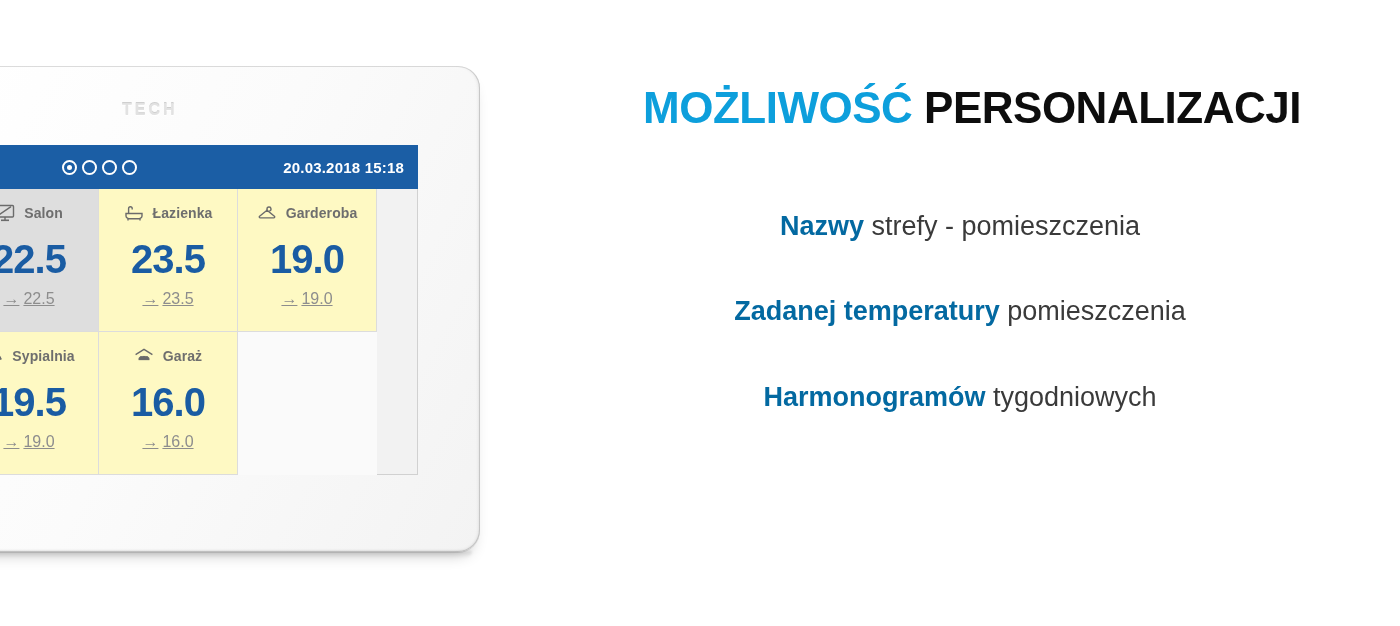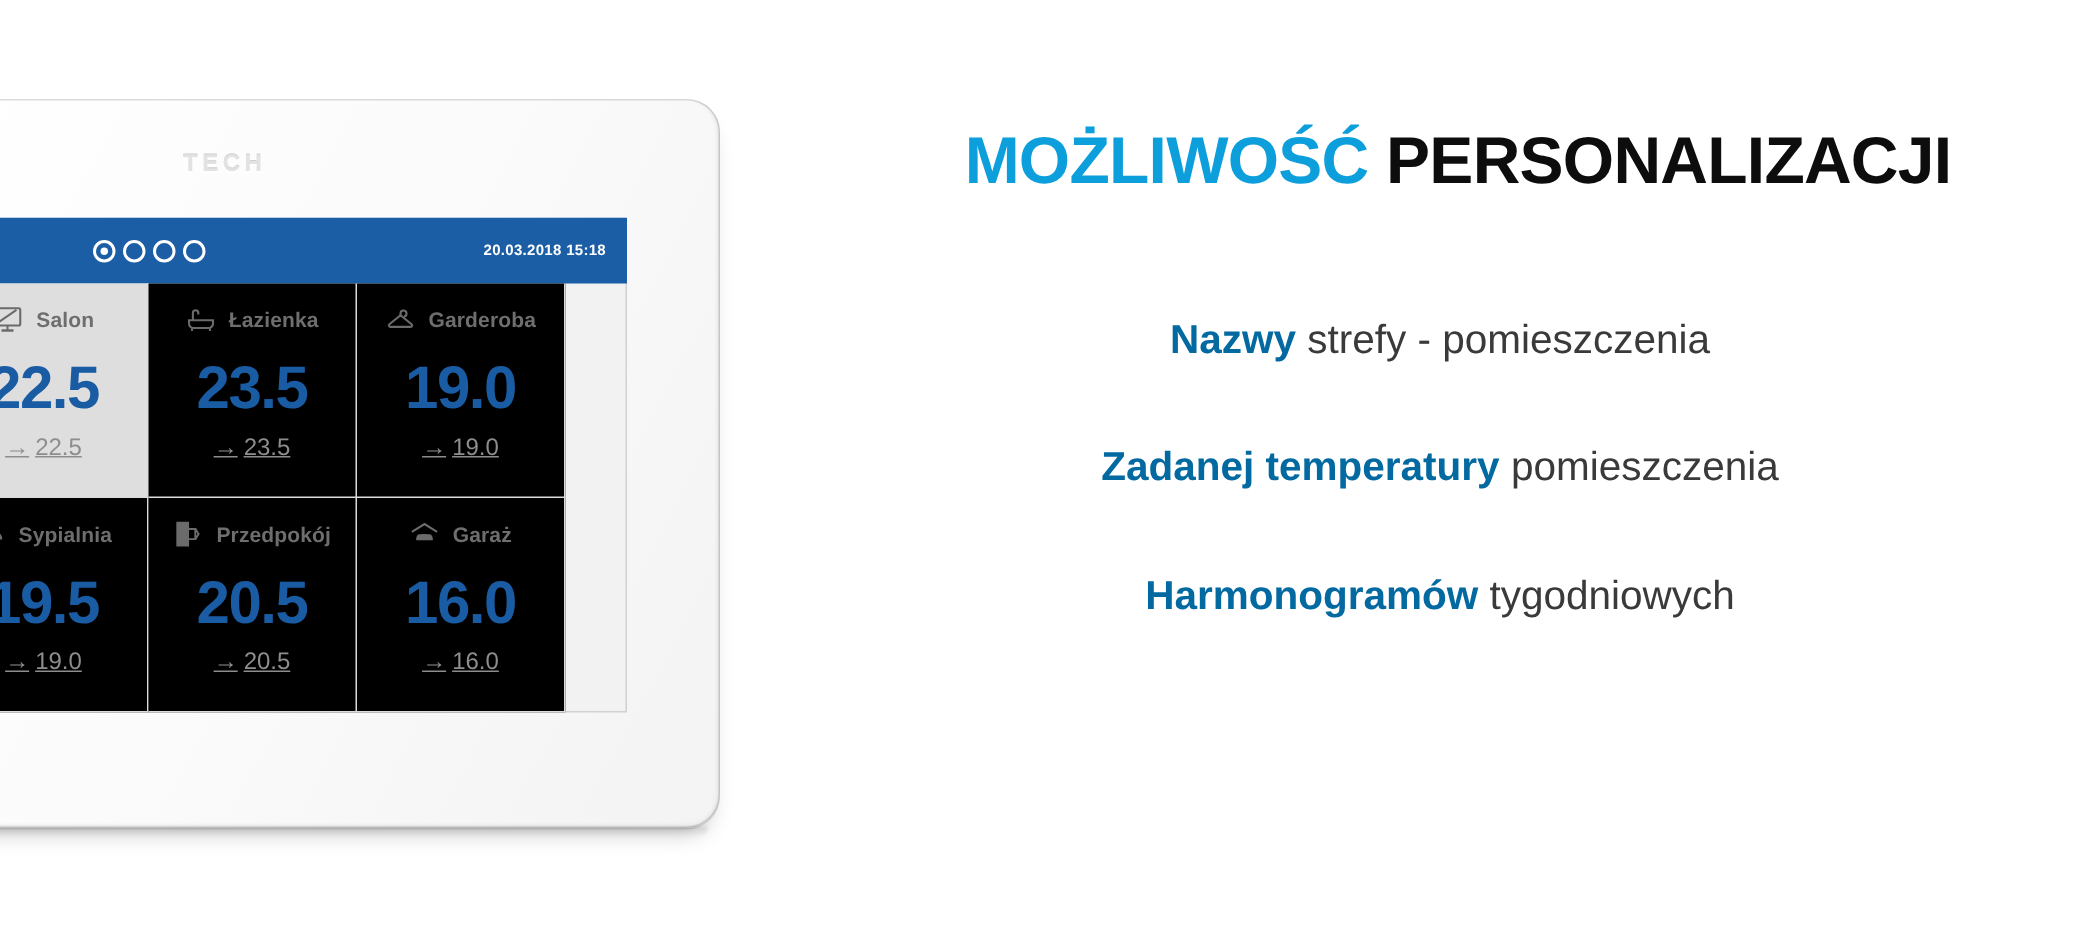--- a/index.html
+++ b/index.html
@@ -111,38 +111,38 @@
     content: "";
     display: block;
     width: 5px;
     height: 5px;
     border-radius: 50%;
     background: #ffffff;
     margin: 3px auto 0;
   }
   .datetime {
     color: #ffffff;
-    font-size: 10px;
+    font-size: 15px;
     font-weight: 700;
     letter-spacing: 0.2px;
     font-family: "Liberation Sans", sans-serif;
     white-space: nowrap;
   }
 
   .zone-grid {
     display: grid;
     grid-template-columns: repeat(3, 1fr);
     grid-template-rows: 1fr 1fr;
     width: 417px;
     height: 286px;
     background: #fafafa;
   }
   .zone {
     position: relative;
-    background: #000000;
+    background: #fef9c3;
     border-right: 1px solid #dcdcdc;
     border-bottom: 1px solid #dcdcdc;
     display: flex;
     flex-direction: column;
     align-items: center;
     padding-top: 12px;
     box-sizing: border-box;
   }
   .zone.selected {
     background: #dedede;
@@ -317,36 +317,20 @@
             </svg>
           </span>
           <span class="zone-name">Sypialnia</span>
         </div>
         <div class="zone-temp">19.5</div>
         <div class="zone-target">
           <span class="arrow">→</span><span>19.0</span>
         </div>
       </div>
 
-      <div class="zone">
-        <div class="zone-head">
-          <span class="zone-icon">
-            <svg viewBox="0 0 20 20" width="20" height="20" fill="none" stroke="currentColor" stroke-width="1.3">
-              <path d="M3.2 2.4h7.2v15.2H3.2z" fill="currentColor" stroke="currentColor"></path>
-              <path d="M10.4 6.6h4.8v6.8h-4.8" stroke="currentColor"></path>
-              <path d="M15.2 6.6 17.4 10l-2.2 3.4" fill="none"></path>
-            </svg>
-          </span>
-          <span class="zone-name">Przedpokój</span>
-        </div>
-        <div class="zone-temp">20.5</div>
-        <div class="zone-target">
-          <span class="arrow">→</span><span>20.5</span>
-        </div>
-      </div>
 
       <div class="zone">
         <div class="zone-head">
           <span class="zone-icon">
             <svg viewBox="0 0 20 20" width="20" height="20" fill="none" stroke="currentColor" stroke-width="1.4">
               <path d="M1.6 8.6 10 3.4l8.4 5.2"></path>
               <path d="M5 13.3c0-.9.5-2.2 1-2.5.4-.2 1.6-.35 4-.35s3.6.15 4 .35c.5.3 1 1.6 1 2.5z" fill="currentColor" stroke="currentColor" stroke-width="1"></path>
               <line x1="4.6" y1="13.4" x2="15.4" y2="13.4" stroke-width="1.5"></line>
             </svg>
           </span>

